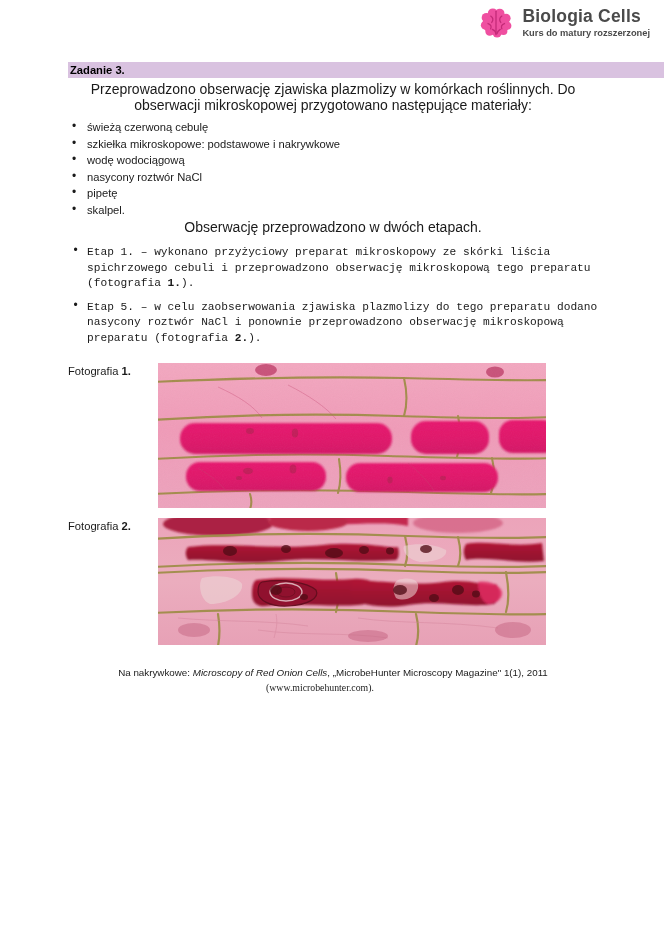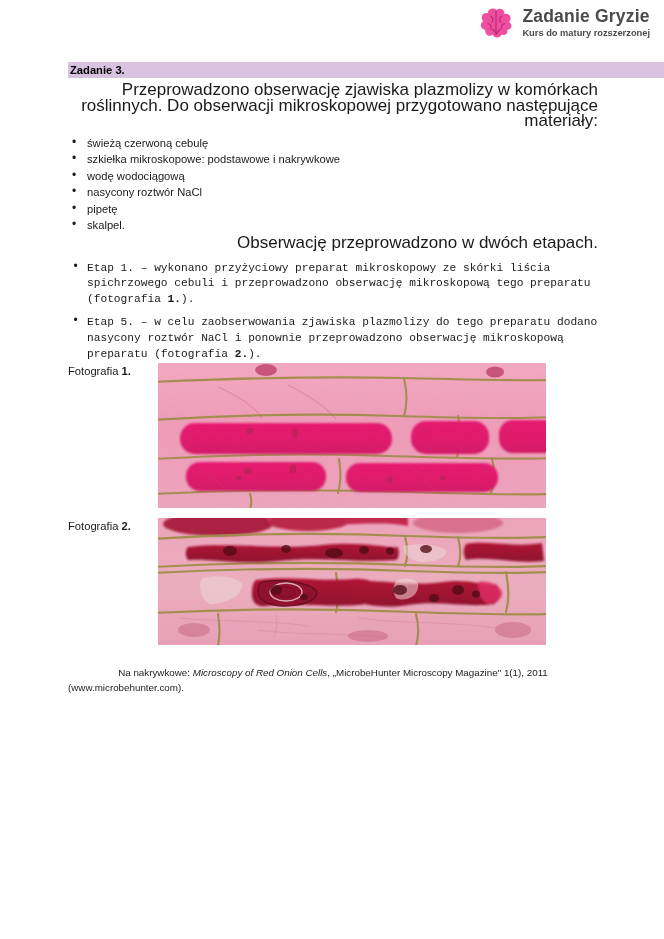--- a/index.html
+++ b/index.html
@@ -68,24 +68,24 @@
     font-size: 11.2px;
     font-weight: bold;
     color: #000;
     padding-left: 2px;
     box-sizing: border-box;
     margin-bottom: 4px;
   }
 
   p.body-text {
     margin: 0 0 2px 0;
-    font-size: 17px;
+    font-size: 14px;
     line-height: 15.5px;
     color: #1a1a1a;
-    text-align: right;
+    text-align: center;
   }
 
   ul.bullets {
     list-style: none;
     margin: 7px 0 0 0;
     padding: 0;
   }
   ul.bullets > li {
     position: relative;
     padding-left: 19px;
@@ -147,22 +147,23 @@
     position: absolute;
     left: 68px;
     top: 665px;
     width: 530px;
     font-size: 9.8px;
     line-height: 15px;
     color: #1a1a1a;
     text-align: center;
   }
   .source .line2 {
-    text-align: left;
+    text-align: center;
     padding-right: 26px;
+    font-family: Liberation Serif, serif;
   }
   .source i { font-style: italic; }
 </style>
 </head>
 <body>
 
 <div class="logo-block">
   <svg class="brain-icon" viewBox="0 0 64 64" aria-hidden="true">
     <g fill="#ef4fa0">
       <ellipse cx="32" cy="33" rx="25" ry="22"></ellipse>
@@ -180,21 +181,21 @@
       <path d="M32 10 L32 54"></path>
       <path d="M22 19 q7 5 2 12"></path>
       <path d="M43 19 q-7 5 -2 12"></path>
       <path d="M17 33 q8 3 5 10"></path>
       <path d="M48 33 q-8 3 -5 10"></path>
       <path d="M25 44 q6 2 7 8"></path>
       <path d="M40 44 q-5 3 -6 8"></path>
     </g>
   </svg>
   <div class="logo-text">
-    <div class="logo-title">Zadanie Gryzie</div>
+    <div class="logo-title">Biologia Cells</div>
     <div class="logo-sub">Kurs do matury rozszerzonej</div>
   </div>
 </div>
 
 <div class="page">
 
   <div class="task-band">Zadanie 3.</div>
 
   <p class="body-text">Przeprowadzono obserwację zjawiska plazmolizy w komórkach roślinnych. Do obserwacji mikroskopowej przygotowano następujące materiały:</p>
 

